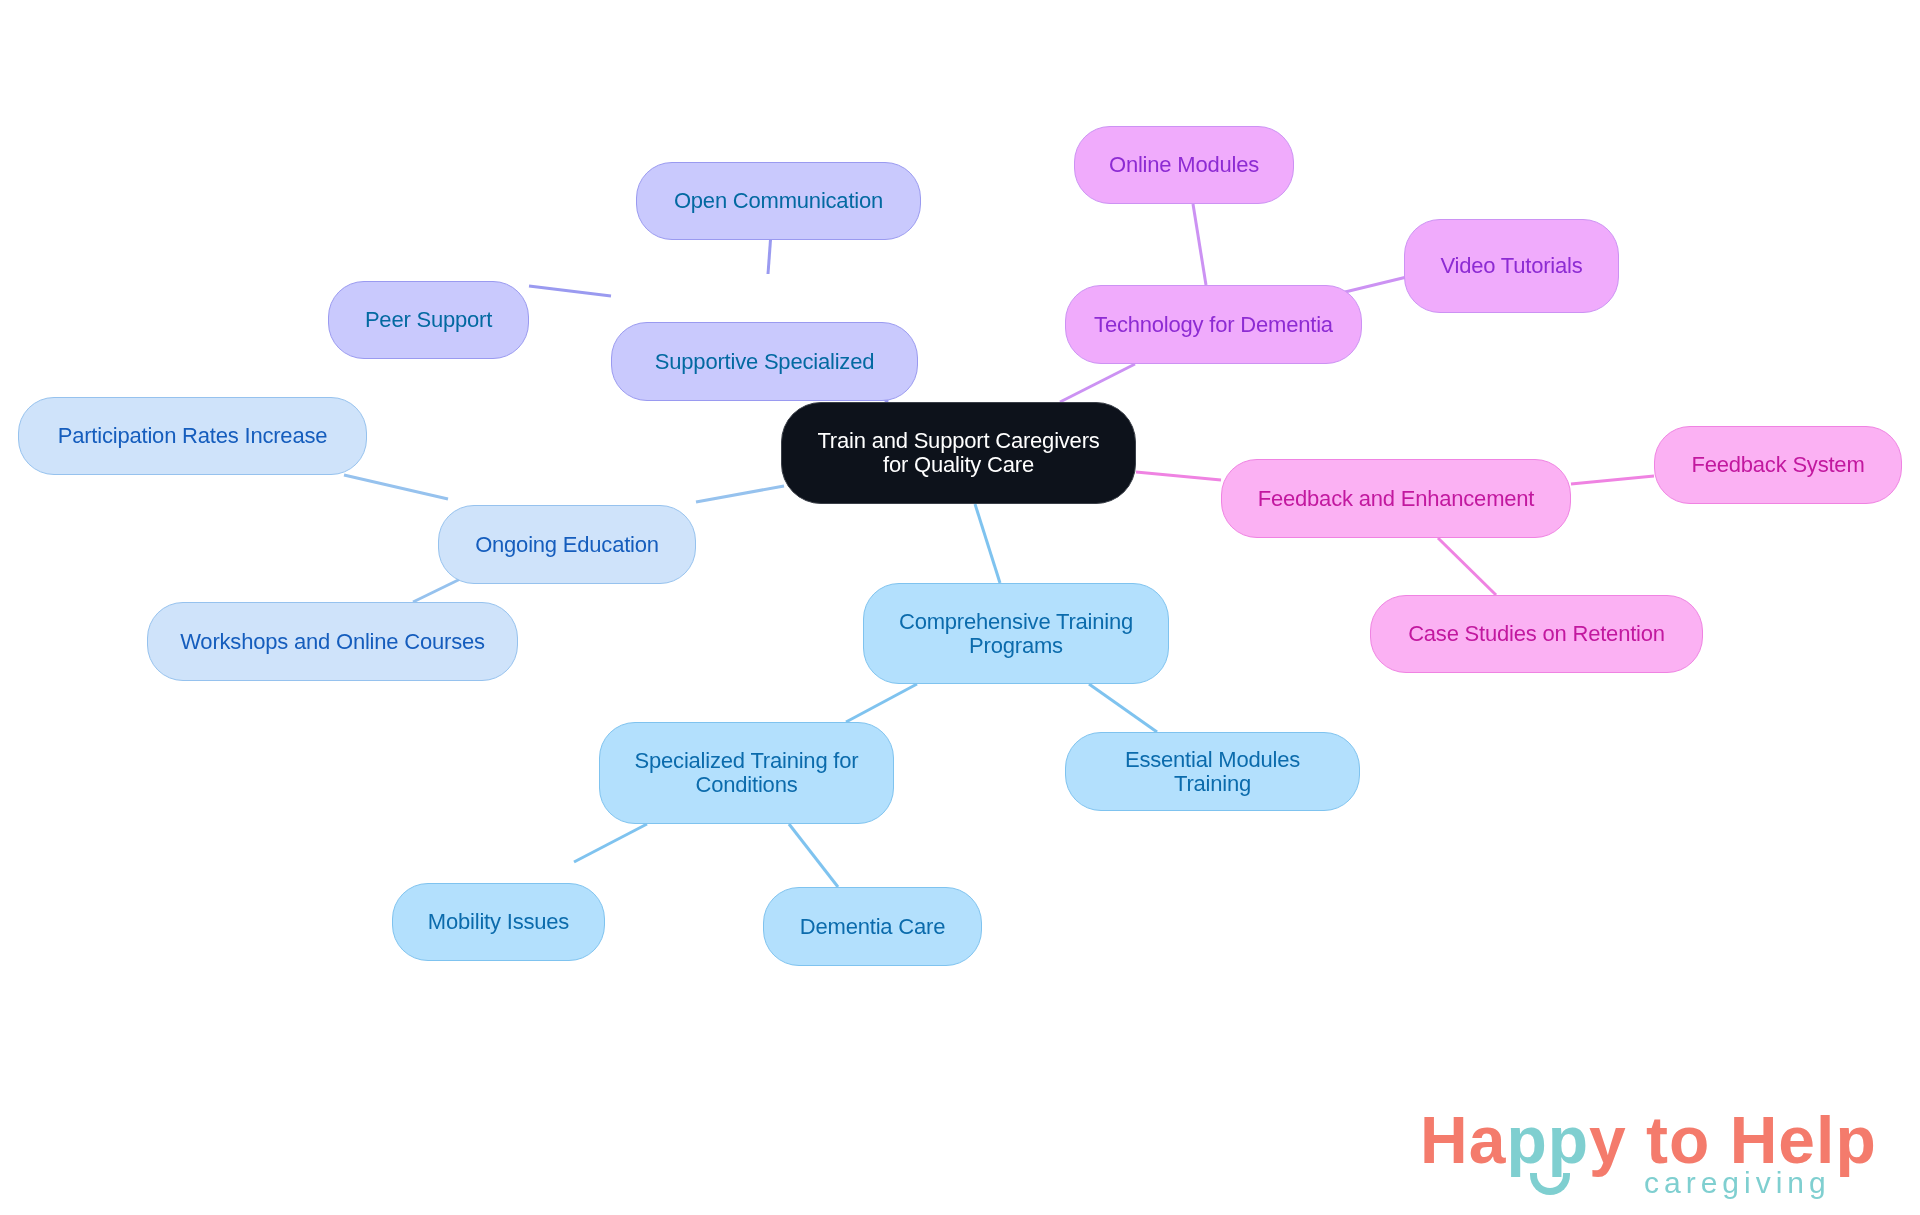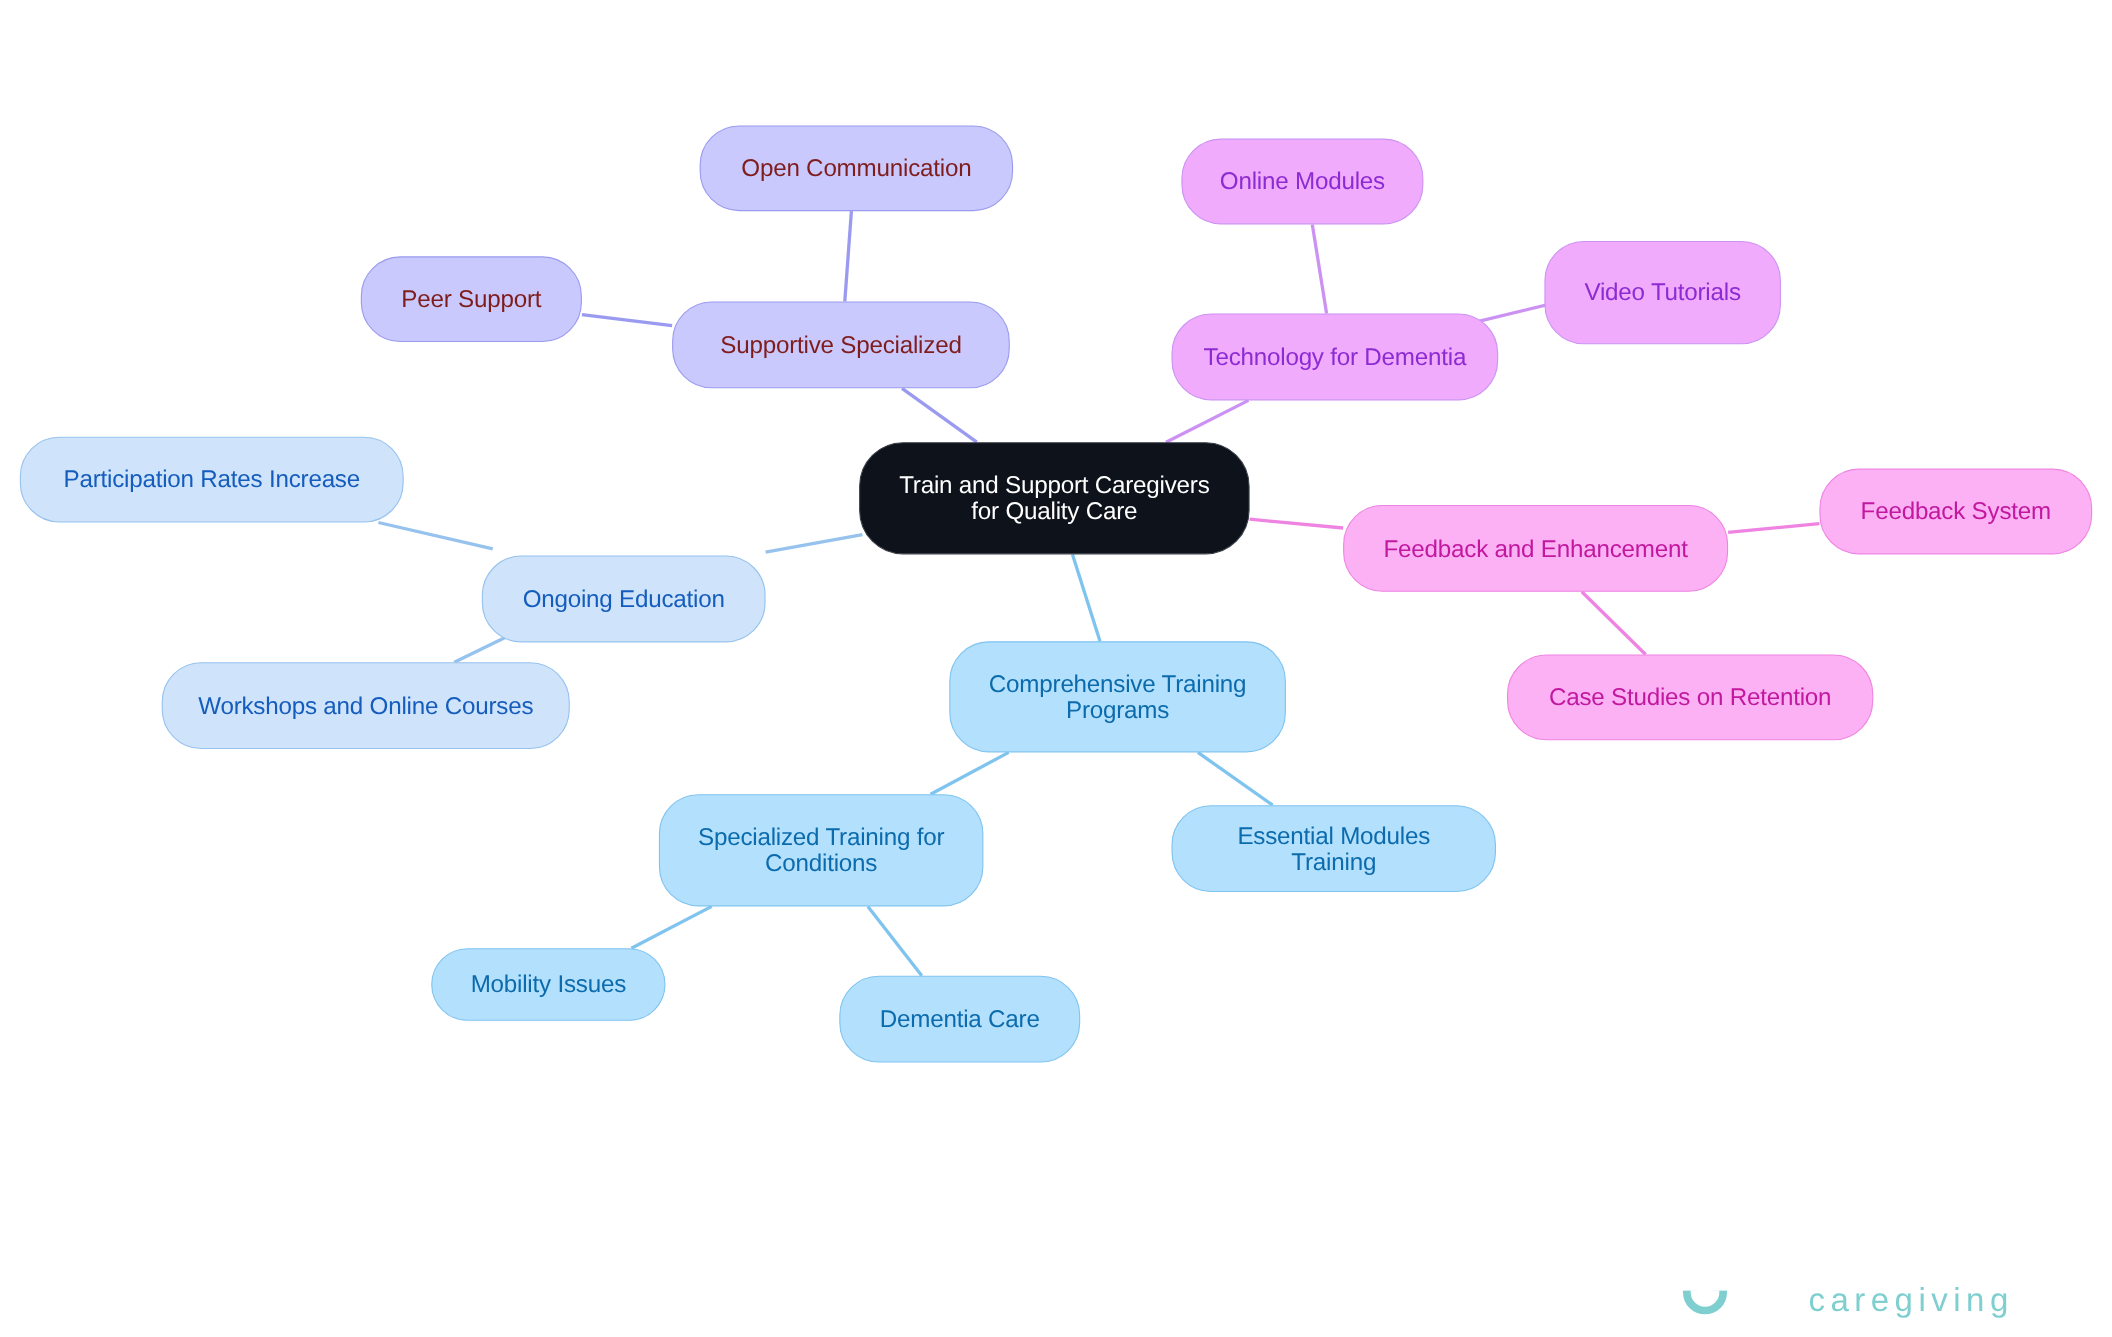--- a/index.html
+++ b/index.html
@@ -5,21 +5,21 @@
   html, body { margin: 0; padding: 0; background: #ffffff; }
   body { width: 1920px; height: 1215px; position: relative; overflow: hidden;
          font-family: "Liberation Sans", "DejaVu Sans", sans-serif; }
   #edges { position: absolute; left: 0; top: 0; width: 1920px; height: 1215px; }
   .node { position: absolute; box-sizing: border-box; display: flex; align-items: center;
           justify-content: center; text-align: center; border-radius: 36px;
           border: 1.5px solid; font-size: 22px; line-height: 24px; padding: 0 18px;
           letter-spacing: -0.2px; }
   .node span { white-space: pre-line; }
   .root { background: #0d121b; color: #ffffff; border-color: #3a3f48; border-radius: 40px; font-size: 22px; }
-  .violet { background: #c9c9fd; border-color: #9a9af0; color: #7f1d1d; }
+  .violet { background: #c9c9fd; border-color: #9a9af0; color: #0369a1; margin-top: 48px; }
   .purple { background: #f0abfc; border-color: #cc92f3; color: #8d2bd3; }
   .pink   { background: #fbb1f3; border-color: #ef83e2; color: #c2189f; }
   .sky    { background: #cfe3fa; border-color: #96c2ee; color: #155dbd; }
   .blue   { background: #b3e0fd; border-color: #7fc3ef; color: #0b6bac; }
   .logo { position: absolute; left: 1420px; top: 1105px; width: 460px; height: 100px; }
   .logo-main { position: absolute; left: 0; top: 0; font-size: 66px; font-weight: bold;
                letter-spacing: 1px; line-height: 70px; white-space: nowrap; }
   .logo-main .coral { color: #f47b6c; }
   .logo-main .teal { color: #7fcfd0; }
   .logo-sub { position: absolute; left: 224px; top: 62px; font-size: 30px; color: #7fcfd0;
@@ -106,23 +106,26 @@
   <span>Comprehensive Training
 Programs</span>
 </div>
 <div class="node blue" style="left:599px;top:722px;width:295px;height:102px;">
   <span>Specialized Training for
 Conditions</span>
 </div>
 <div class="node blue" style="left:1065px;top:732px;width:295px;height:79px;">
   <span>Essential Modules Training</span>
 </div>
-<div class="node blue" style="left:392px;top:862px;width:213px;height:66px;">
+<div class="node blue" style="left:392px;top:883px;width:213px;height:78px;">
   <span>Mobility Issues</span>
 </div>
 <div class="node blue" style="left:763px;top:887px;width:219px;height:79px;">
   <span>Dementia Care</span>
 </div>
 
 <div class="logo">
+  <div class="logo-main">
+    <span class="coral">Ha</span><span class="teal">pp</span><span class="coral">y</span><span class="coral"> to Help</span>
+  </div>
   <div class="smile"></div>
   <div class="logo-sub">caregiving</div>
 </div>
 
 </body></html>

